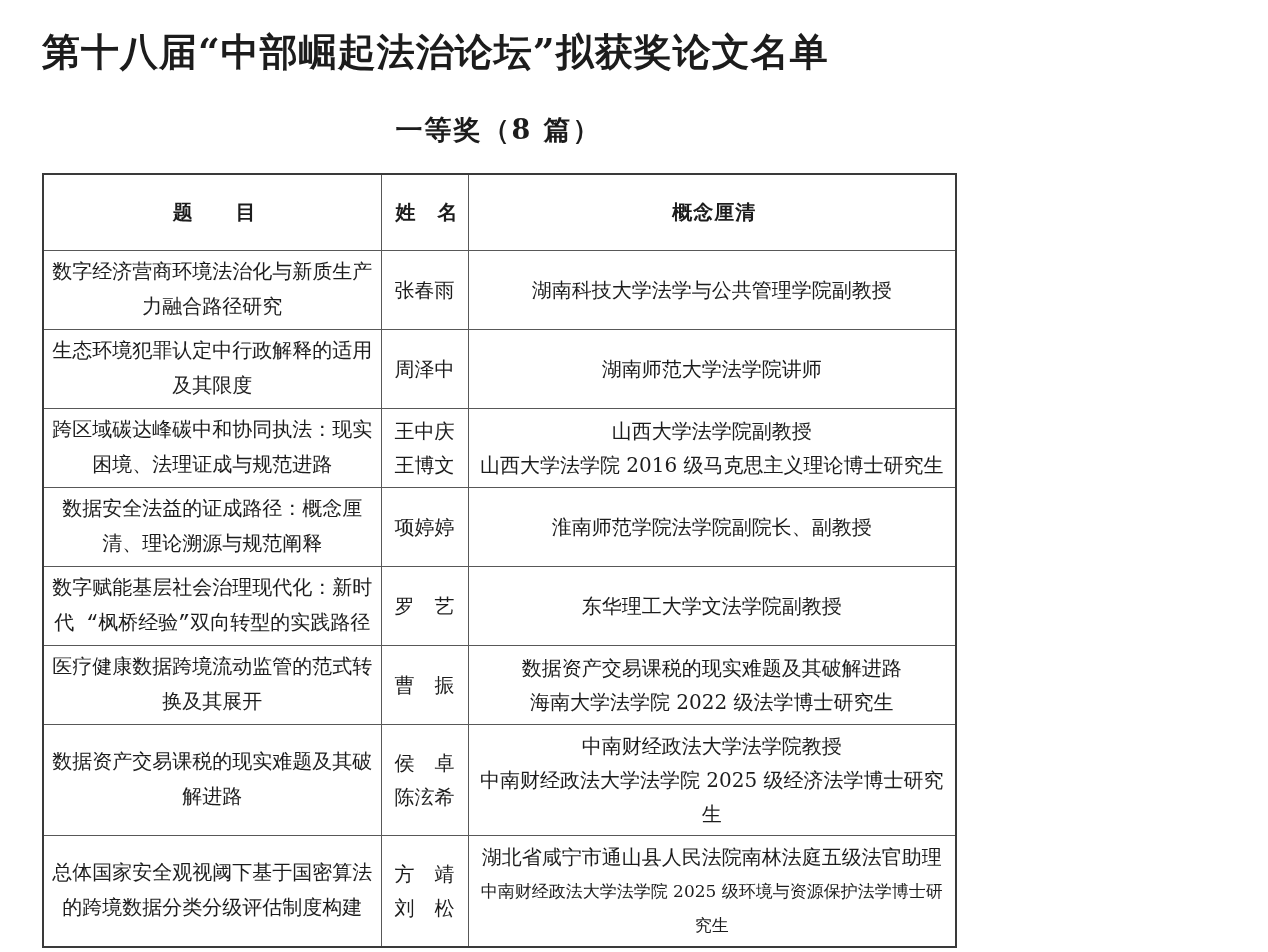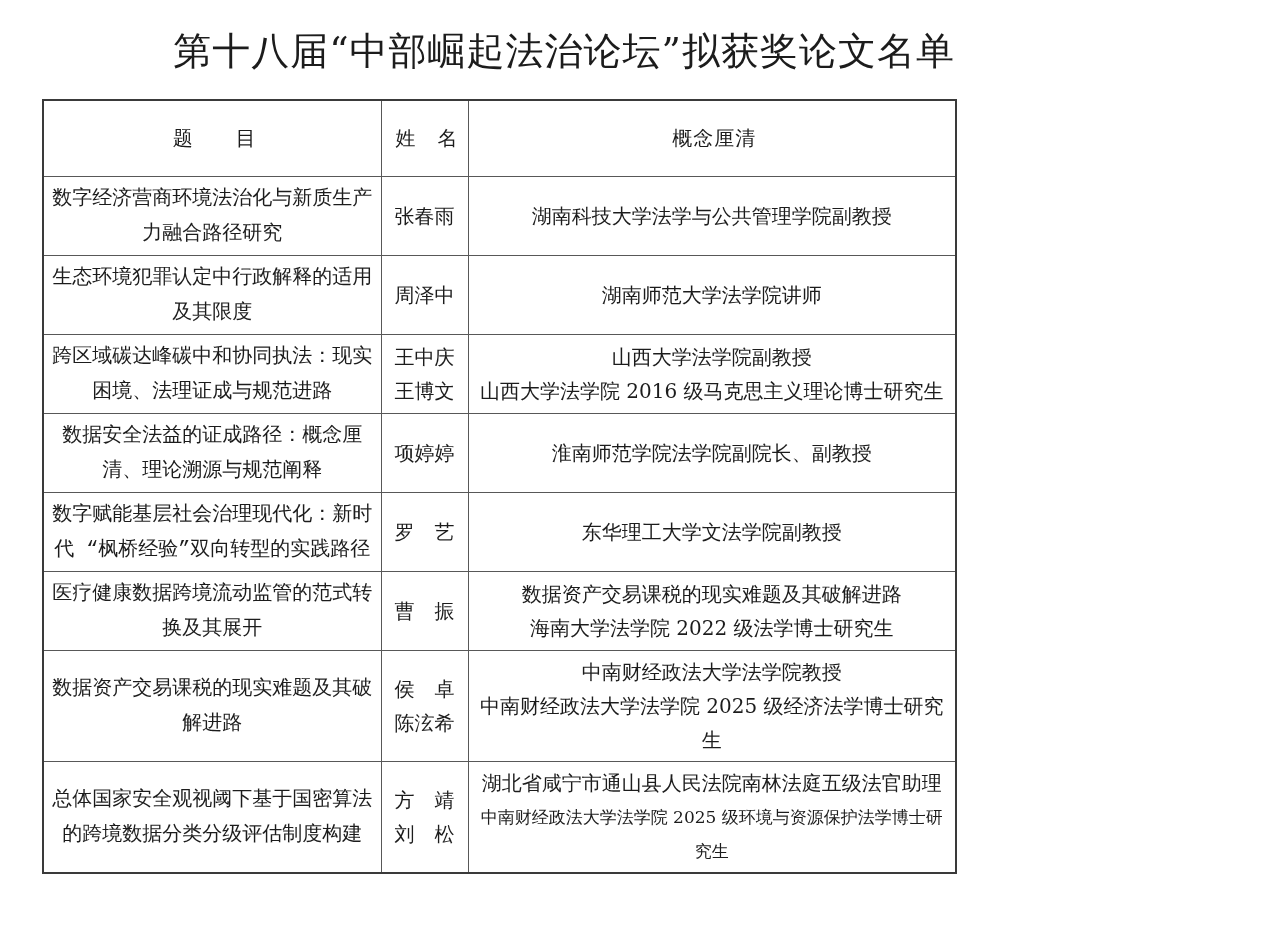--- a/index.html
+++ b/index.html
@@ -11,23 +11,23 @@
     position: relative;
     overflow: hidden;
   }
   .doc {
     position: absolute;
     left: 42px; top: 0;
     width: 913px;
   }
   .title {
     margin: 30px 0 0 0;
-    text-align: right;
+    text-align: left;
     font-size: 38px;
-    font-weight: normal;
+    font-weight: bold;
     letter-spacing: 1px;
     line-height: 1.15;
   }
   .subtitle {
     margin-top: 17px;
     text-align: center;
     font-size: 21px;
     font-weight: bold;
   }
   .section-heading {
@@ -47,37 +47,38 @@
   .award-table th, .award-table td {
     border: 1px solid #585858;
     text-align: center;
     vertical-align: middle;
     font-size: 20px;
     padding: 4px 8px;
     overflow: hidden;
   }
   .award-table thead th {
     height: 67px;
-    font-weight: normal;
+    font-weight: bold;
     letter-spacing: 1px;
     padding-left: 13px;
   }
   .award-table tbody td {
     height: 64px;
     line-height: 35px;
   }
   .c-title { line-height: 35px; font-family: Liberation Mono, monospace; }
   .c-name .line, .c-org .line { line-height: 34px; }
   .c-org .line.compact { font-size: 17px; }
 </style>
 </head>
 <body>
 
 <div class="doc">
   <h1 class="title">第十八届“中部崛起法治论坛”拟获奖论文名单</h1>
+  <div class="section-heading">一等奖（8 篇）</div>
 
   <table class="award-table">
     <colgroup>
       <col style="width: 338px">
       <col style="width: 87px">
       <col style="width: 488px">
     </colgroup>
     <thead>
       <tr>
         <th>题　　目</th>

